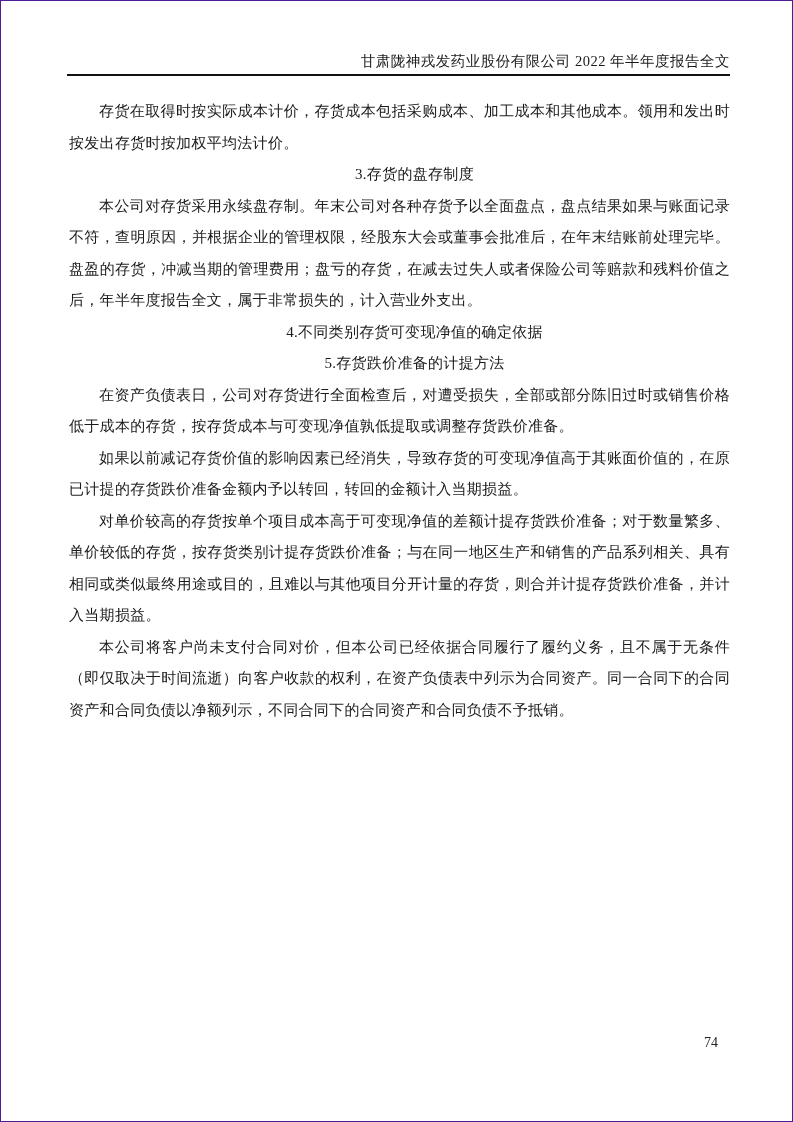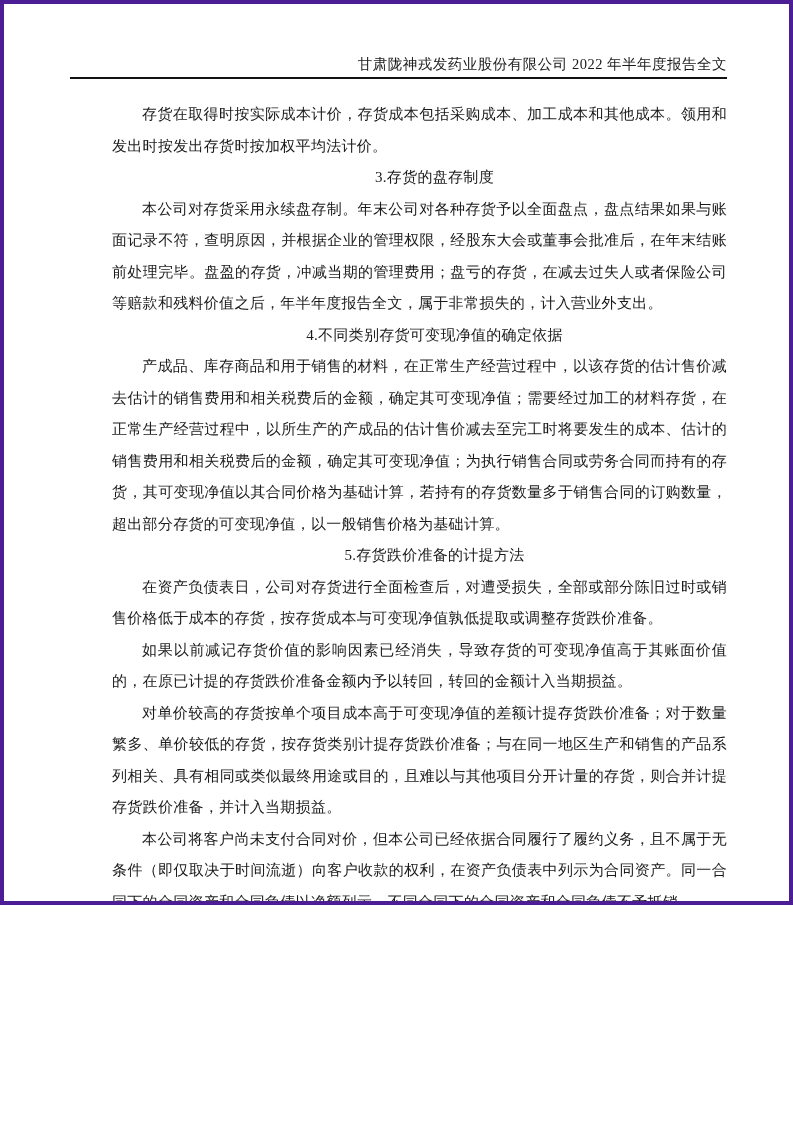--- a/index.html
+++ b/index.html
@@ -3,41 +3,41 @@
 <meta charset="utf-8">
 <style>
   html, body {
     margin: 0;
     padding: 0;
     background: #ffffff;
   }
   .page {
     position: relative;
     width: 793px;
-    height: 905px;
+    height: 1122px;
     background: #ffffff;
     font-family: "Liberation Serif", "DejaVu Serif", serif;
     color: #1a1a1a;
     overflow: hidden;
     box-sizing: border-box;
-    border: 4px solid #4c1d95;
+    border: 1px solid #4c1d95;
   }
   .header {
     padding: 50px 62px 0 66px;
   }
   .header-title {
     text-align: right;
     font-size: 14.5px;
     line-height: 20px;
     padding-bottom: 3px;
     border-bottom: 2px solid #111111;
     letter-spacing: 0.5px;
   }
   .content {
-    padding: 20px 62px 0 108px;
+    padding: 20px 62px 0 68px;
     font-size: 15px;
     line-height: 31.5px;
   }
   .content p {
     margin: 0;
     text-align: justify;
     text-indent: 2em;
     letter-spacing: 0.3px;
   }
   .content p.section-heading {
@@ -66,21 +66,20 @@
 
   <div class="header">
     <div class="header-title">甘肃陇神戎发药业股份有限公司 2022 年半年度报告全文</div>
   </div>
 
   <div class="content">
     <p class="normal">存货在取得时按实际成本计价，存货成本包括采购成本、加工成本和其他成本。领用和发出时按发出存货时按加权平均法计价。</p>
     <p class="subheading">3.存货的盘存制度</p>
     <p class="normal">本公司对存货采用永续盘存制。年末公司对各种存货予以全面盘点，盘点结果如果与账面记录不符，查明原因，并根据企业的管理权限，经股东大会或董事会批准后，在年末结账前处理完毕。盘盈的存货，冲减当期的管理费用；盘亏的存货，在减去过失人或者保险公司等赔款和残料价值之后，年半年度报告全文，属于非常损失的，计入营业外支出。</p>
     <p class="subheading">4.不同类别存货可变现净值的确定依据</p>
-    <p class="normal">产成品、库存商品和用于销售的材料，在正常生产经营过程中，以该存货的估计售价减去估计的销售费用和相关税费后的金额，确定其可变现净值；需要经过加工的材料存货，在正常生产经营过程中，以所生产的产成品的估计售价减去至完工时将要发生的成本、估计的销售费用和相关税费后的金额，确定其可变现净值；为执行销售合同或劳务合同而持有的存货，其可变现净值以其合同价格为基础计算，若持有的存货数量多于销售合同的订购数量，超出部分存货的可变现净值，以一般销售价格为基础计算。</p>
     <p class="subheading">5.存货跌价准备的计提方法</p>
     <p class="normal">在资产负债表日，公司对存货进行全面检查后，对遭受损失，全部或部分陈旧过时或销售价格低于成本的存货，按存货成本与可变现净值孰低提取或调整存货跌价准备。</p>
     <p class="normal">如果以前减记存货价值的影响因素已经消失，导致存货的可变现净值高于其账面价值的，在原已计提的存货跌价准备金额内予以转回，转回的金额计入当期损益。</p>
     <p class="normal">对单价较高的存货按单个项目成本高于可变现净值的差额计提存货跌价准备；对于数量繁多、单价较低的存货，按存货类别计提存货跌价准备；与在同一地区生产和销售的产品系列相关、具有相同或类似最终用途或目的，且难以与其他项目分开计量的存货，则合并计提存货跌价准备，并计入当期损益。</p>
     <p class="normal">本公司将客户尚未支付合同对价，但本公司已经依据合同履行了履约义务，且不属于无条件（即仅取决于时间流逝）向客户收款的权利，在资产负债表中列示为合同资产。同一合同下的合同资产和合同负债以净额列示，不同合同下的合同资产和合同负债不予抵销。</p>
   </div>
 
   <div class="footer">
     <span>74</span>
   </div>

